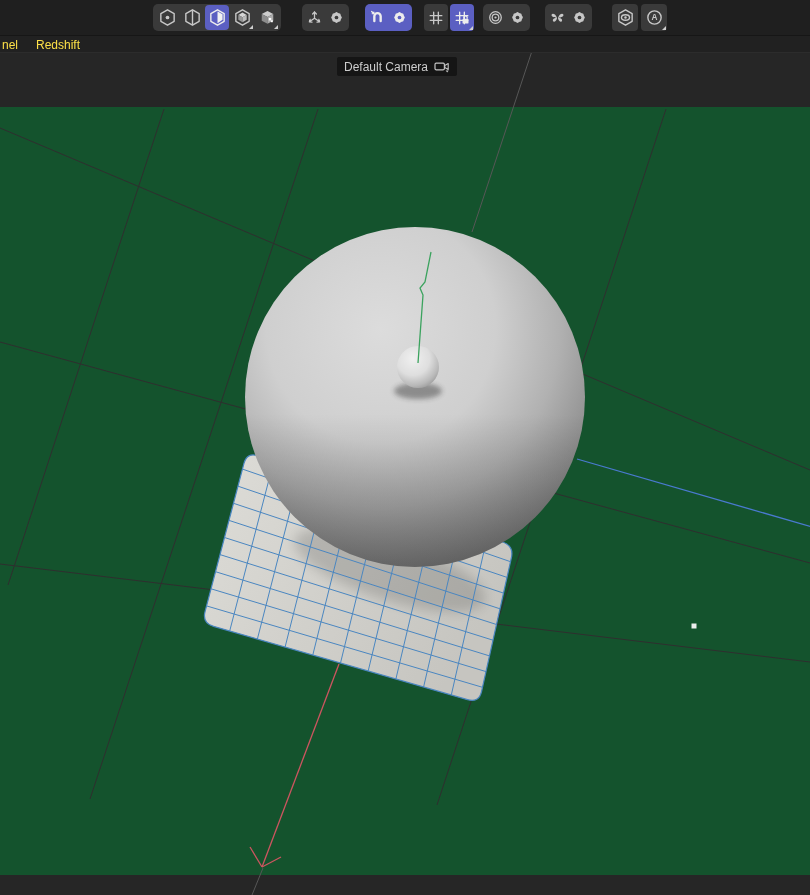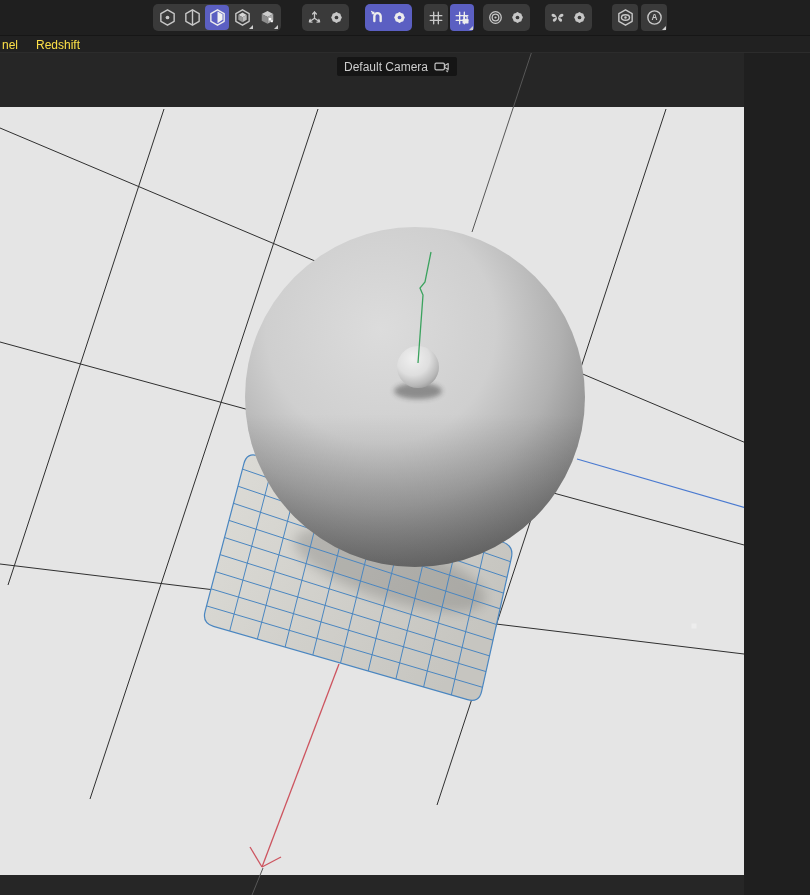--- a/index.html
+++ b/index.html
@@ -28,21 +28,21 @@
   .ghole{fill:#3a3a3a;}
   .blue .gfill{fill:#ececec;}
   .blue .ghole{fill:#5b5fc2;}
   
   .menubar{position:absolute;top:35px;left:0;width:810px;height:18px;background:#212121;
     border-top:1px solid #161616;border-bottom:1px solid #2c2c2c;box-sizing:border-box;
     display:flex;align-items:flex-end;font-size:12px;color:#fde047;}
   .menu-item{padding:0 9px;cursor:default;}
   .menu-item:first-child{padding-left:2px;}
   
-  .viewport{position:absolute;top:53px;left:0;width:744px;height:842px;background:#e5e5e5;overflow:hidden;}
+  .viewport{position:absolute;top:53px;left:0;width:810px;height:842px;background:#14532d;overflow:hidden;}
   svg.scene{position:absolute;left:0;top:0;}
   .cam-label{position:absolute;top:4px;left:337px;height:19px;display:inline-flex;align-items:center;
     gap:6px;background:#151515;border-radius:2px;padding:0 7px;font-size:12px;color:#cdcdcd;z-index:5;}
 </style>
 </head>
 <body>
 
 <div class="toolbar">
 
   <div class="tb-group" style="left:153px;">

